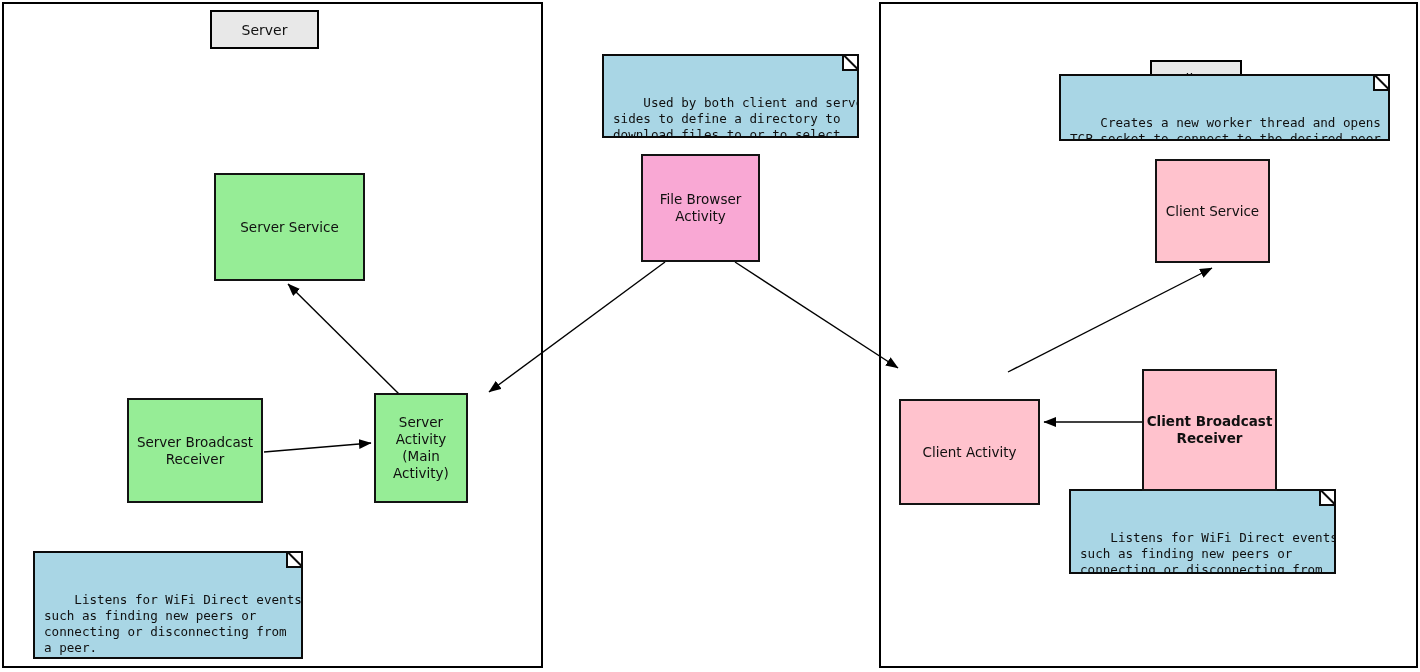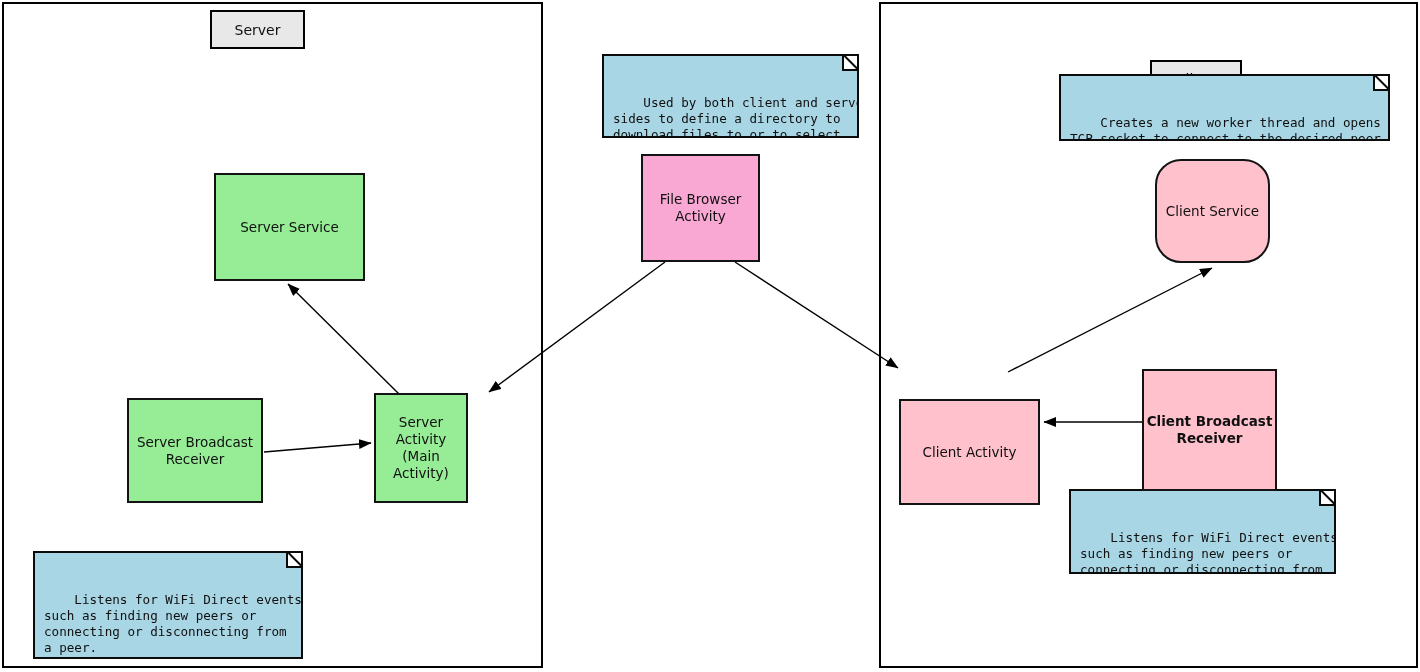--- a/index.html
+++ b/index.html
@@ -125,21 +125,21 @@
 
     <line x1="665" y1="262" x2="489" y2="392" stroke="#000000" stroke-width="1.4" marker-end="url(#arrowhead)"></line>
 
     <line x1="735" y1="262" x2="898" y2="368" stroke="#000000" stroke-width="1.4" marker-end="url(#arrowhead)"></line>
 
     <line x1="1008" y1="372" x2="1212" y2="268" stroke="#000000" stroke-width="1.4" marker-end="url(#arrowhead)"></line>
 
     <line x1="1142" y1="422" x2="1044" y2="422" stroke="#000000" stroke-width="1.4" marker-end="url(#arrowhead)"></line>
   </svg>
 
-  <div class="label-box" style="left:210px; top:10px; width:95px; height:39px;">
+  <div class="label-box" style="left:210px; top:10px; width:109px; height:39px;">
     <span>Server</span>
   </div>
 
   <div class="label-box" style="left:1150px; top:24px; width:92px; height:38px;margin-top:36px;">
     <span>Client</span>
   </div>
 
 
   <div class="note" style="left:33px; top:551px; width:270px; height:108px;">
     <span class="fold"></span>
@@ -184,21 +184,21 @@
   <div class="node green" style="left:374px; top:393px; width:94px; height:110px;">
     <span>Server Activity
 (Main Activity)</span>
   </div>
 
   <div class="node orange" style="left:641px; top:154px; width:119px; height:108px;">
     <span>File Browser
 Activity</span>
   </div>
 
-  <div class="node pink" style="left:1155px; top:159px; width:115px; height:104px;border-radius:26px;">
+  <div class="node pink" style="left:1155px; top:159px; width:115px; height:104px;">
     <span>Client Service</span>
   </div>
 
   <div class="node pink" style="left:899px; top:369px; width:141px; height:106px;margin-top:30px;">
     <span>Client Activity</span>
   </div>
 
   <div class="node pink" style="left:1142px; top:369px; width:135px; height:122px;font-weight:bold;">
     <span>Client Broadcast
 Receiver</span>

